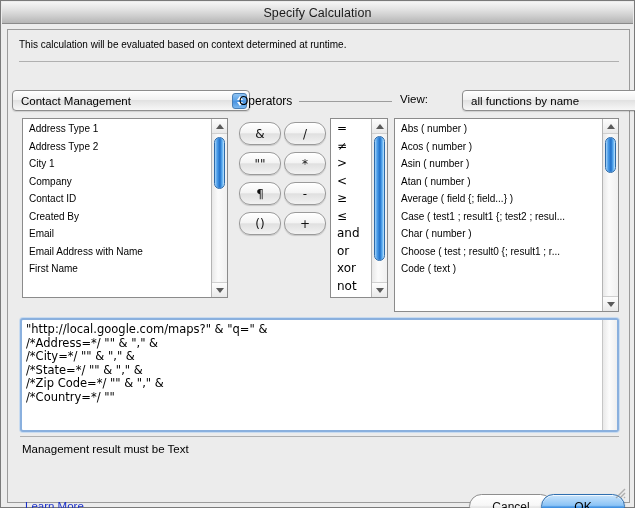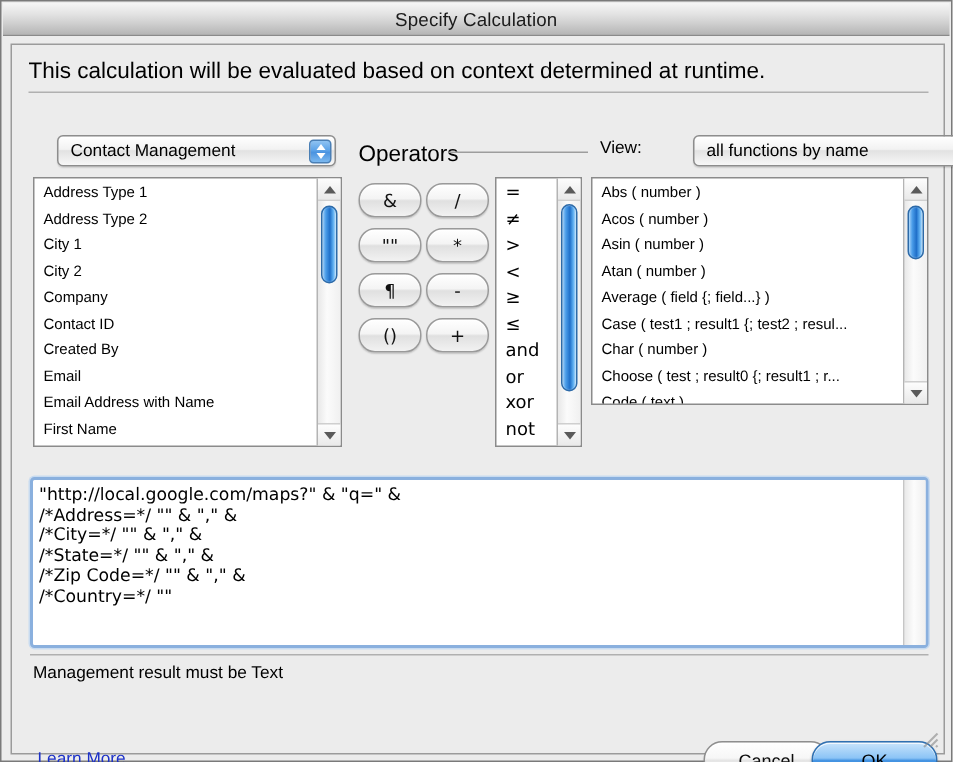--- a/index.html
+++ b/index.html
@@ -33,21 +33,21 @@
   
   .content {
     position: absolute; left: 6px; top: 28px;
     width: 623px; height: 474px;
     background: #ececec;
     border: 1px solid #9b9b9b;
   }
 
   .intro {
     position: absolute; left: 11px; top: 9px;
-    font-size: 15px; color: #000;
+    font-size: 10px; color: #000;
   }
   .intro-rule {
     position: absolute; left: 11px; top: 31px; width: 600px; height: 1px;
     background: #b0b0b0;
   }
 
   
   .popup {
     position: absolute; height: 21px;
     background: linear-gradient(to bottom, #ffffff 0%, #f2f2f2 45%, #e2e2e2 50%, #f7f7f7 100%);
@@ -67,32 +67,32 @@
     border: 1px solid #4a7fb5;
     display: flex; flex-direction: column; align-items: center; justify-content: center;
   }
   .popup-arrows i {
     display: block; width: 0; height: 0; border-left: 3.5px solid transparent;
     border-right: 3.5px solid transparent;
   }
   .popup-arrows i.up { border-bottom: 4px solid #fff; margin-bottom: 1.5px; }
   .popup-arrows i.dn { border-top: 4px solid #fff; }
 
-  #field-source-popup { left: 30px; top: 60px; width: 186px; }
+  #field-source-popup { left: 4px; top: 60px; width: 238px; }
   #view-popup { left: 422px; top: 60px; width: 200px; margin-left: 32px; }
 
   .view-label {
     position: absolute; left: 392px; top: 63px;
     font-size: 11.5px; color: #000; text-align: right;
   }
 
   
   .operators-label {
     position: absolute; left: 231px; top: 64px;
-    font-size: 15px; color: #000; text-align: right;
+    font-size: 12px; color: #000; text-align: right;
   }
   .operators-rule {
     position: absolute; left: 291px; top: 71px; width: 93px; height: 1px;
     background: #9d9d9d;
   }
 
   .opbtn {
     position: absolute; width: 42px; height: 23px;
     border: 1px solid #9a9a9a; border-radius: 11px;
     background: linear-gradient(to bottom, #ffffff 0%, #f4f4f4 45%, #e0e0e0 52%, #f2f2f2 100%);
@@ -120,21 +120,21 @@
     white-space: nowrap; overflow: hidden;
     cursor: default;
   }
   .litem.sym {
     font-family: "DejaVu Sans", "Liberation Sans", sans-serif;
     font-size: 12px;
   }
 
   #fields-list  { left: 14px;  top: 88px; width: 206px; height: 180px; }
   #ops-list     { left: 322px; top: 88px; width: 58px;  height: 180px; }
-  #funcs-list   { left: 386px; top: 88px; width: 225px; height: 152px; }
+  #funcs-list   { left: 386px; top: 88px; width: 225px; height: 194px; }
 
   
   .sbar {
     position: absolute; right: 0; top: 0; width: 16px; bottom: 0;
     background: linear-gradient(to right, #e8e8e8 0%, #fbfbfb 40%, #f0f0f0 100%);
     border-left: 1px solid #b4b4b4;
   }
   .sb-arrow {
     position: absolute; left: 0; width: 15px; height: 15px;
     display: flex; align-items: center; justify-content: center;
@@ -235,21 +235,20 @@
         <i class="up"></i>
           <i class="dn"></i>
       </span>
     </div>
 
     <div class="listbox" id="fields-list">
       <div class="items" id="fields-items">
           <div class="litem">Address Type 1</div>
           <div class="litem">Address Type 2</div>
           <div class="litem">City 1</div>
-          <div class="litem">City 2</div>
           <div class="litem">Company</div>
           <div class="litem">Contact ID</div>
           <div class="litem">Created By</div>
           <div class="litem">Email</div>
           <div class="litem">Email Address with Name</div>
           <div class="litem">First Name</div>
         </div>
       <div class="sbar">
         <div class="sb-arrow top">
             <i></i>

